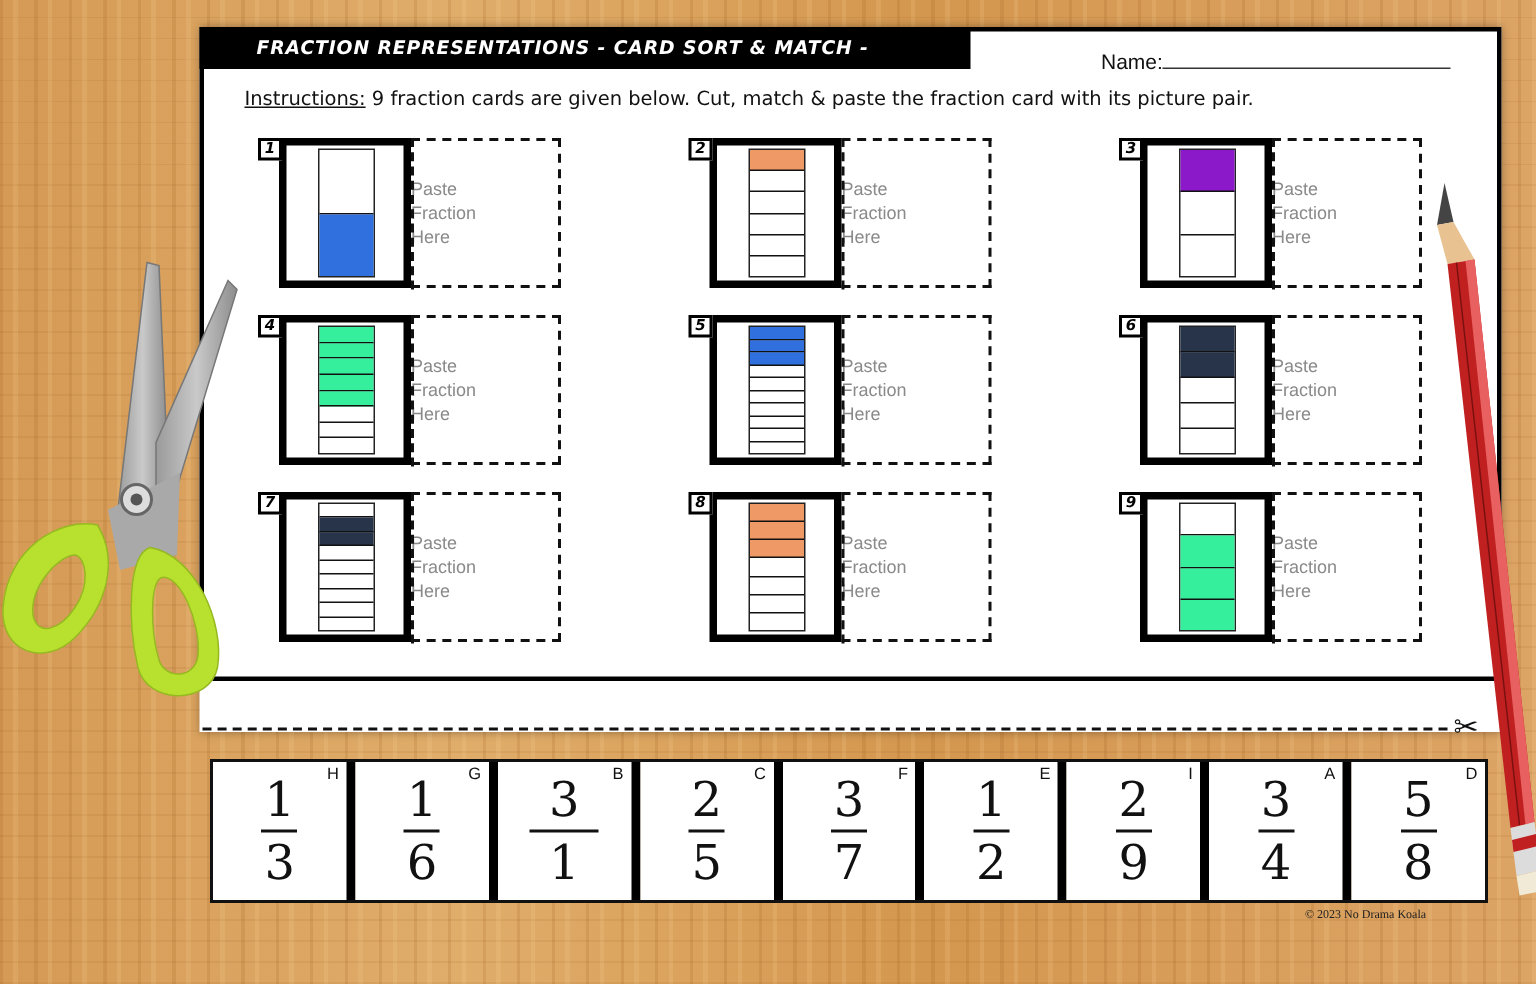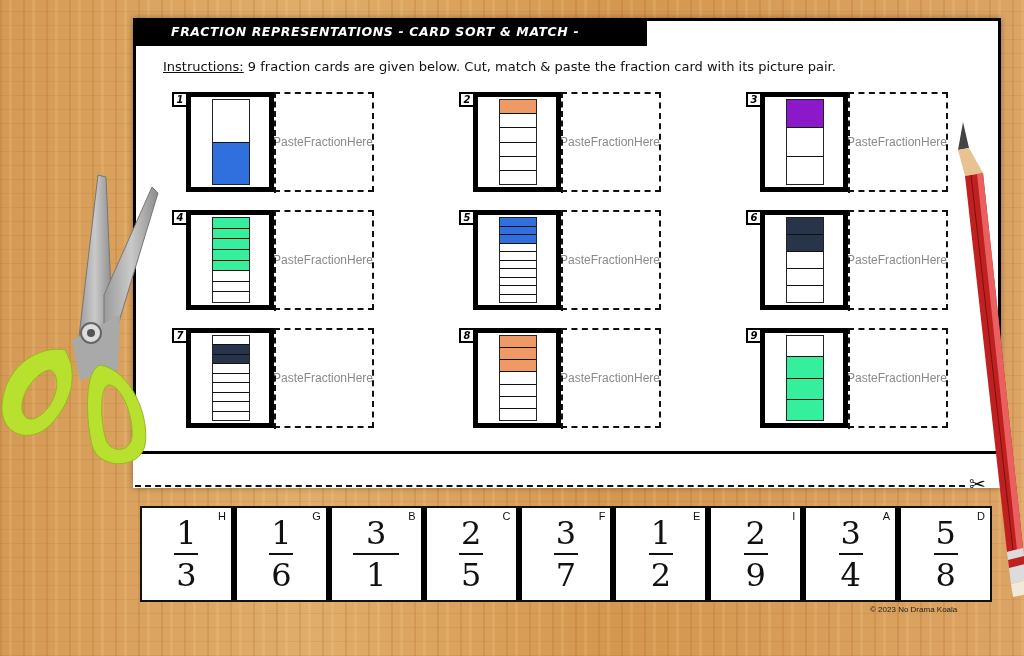--- a/index.html
+++ b/index.html
@@ -54,21 +54,21 @@
   }
   .bar {
     position: absolute; left: 21px; top: 2px; width: 38px; height: 86px;
     border: 1px solid #222; display: flex; flex-direction: column; background: #fff;
   }
   .seg { flex: 1; border-bottom: 1.5px solid #111; }
   .seg:last-child { border-bottom: none; }
   .paste-box {
     position: absolute; left: 102px; top: 0; width: 100px; height: 100px;
     border: 2.5px dashed #111; border-left: none;
-    display: flex; flex-direction: row; align-items: center; justify-content: center;
+    display: flex; flex-direction: column; align-items: flex-start; justify-content: center;
     color: #8a8a8a; font-family: "Liberation Sans", sans-serif; font-size: 12px; line-height: 16px;
     text-align: center;
   }
   .paste-box::before {
     content: ""; position: absolute; left: 0; top: -2.5px; bottom: -2.5px;
     border-left: 2.5px dashed #111;
   }
 
   .cut-line {
     position: absolute; left: 2px; top: 467px; width: 830px; height: 0;
@@ -89,33 +89,36 @@
   .frac-cell:last-child { border-right: none; }
   .frac-num, .frac-den { font-size: 32px; line-height: 34px; }
   .frac-line { width: 24px; height: 2.5px; background: #111; margin: 3px 0; }
   .frac-line.wide { width: 46px; }
   .frac-letter {
     position: absolute; right: 5px; top: 2px; font-family: "Liberation Sans", sans-serif;
     font-size: 11px; color: #111;
   }
   .copyright {
     position: absolute; left: 737px; top: 587px; font-size: 8px; color: #222;
-    font-family: Liberation Sans, sans-serif;
+    font-family: Liberation Serif, serif;
   }
 
   
   .scissors { position: absolute; left: 0; top: 165px; width: 170px; height: 310px; }
   .pencil { position: absolute; left: 955px; top: 118px; width: 70px; height: 480px; }
 </style>
 </head>
 <body>
 
 <div class="page">
   <div class="upper">
     <div class="title-bar">Fraction Representations - Card Sort &amp; Match - Graphical</div>
+    <div class="name-field">
+      <span>Name:</span><span class="name-line"></span>
+    </div>
     <div class="instructions">
       <span class="lbl">Instructions:</span><span> 9 fraction cards are given below. Cut, match &amp; paste the fraction card with its picture pair.</span>
     </div>
     <div id="cards-host">
         <div class="card" style="left: 36px; top: 71px;">
           <div class="num-tag">1</div>
           <div class="pic-box">
             <div class="bar">
               <div class="seg"></div>
               <div class="seg" style="background: rgb(47, 111, 222);"></div>

